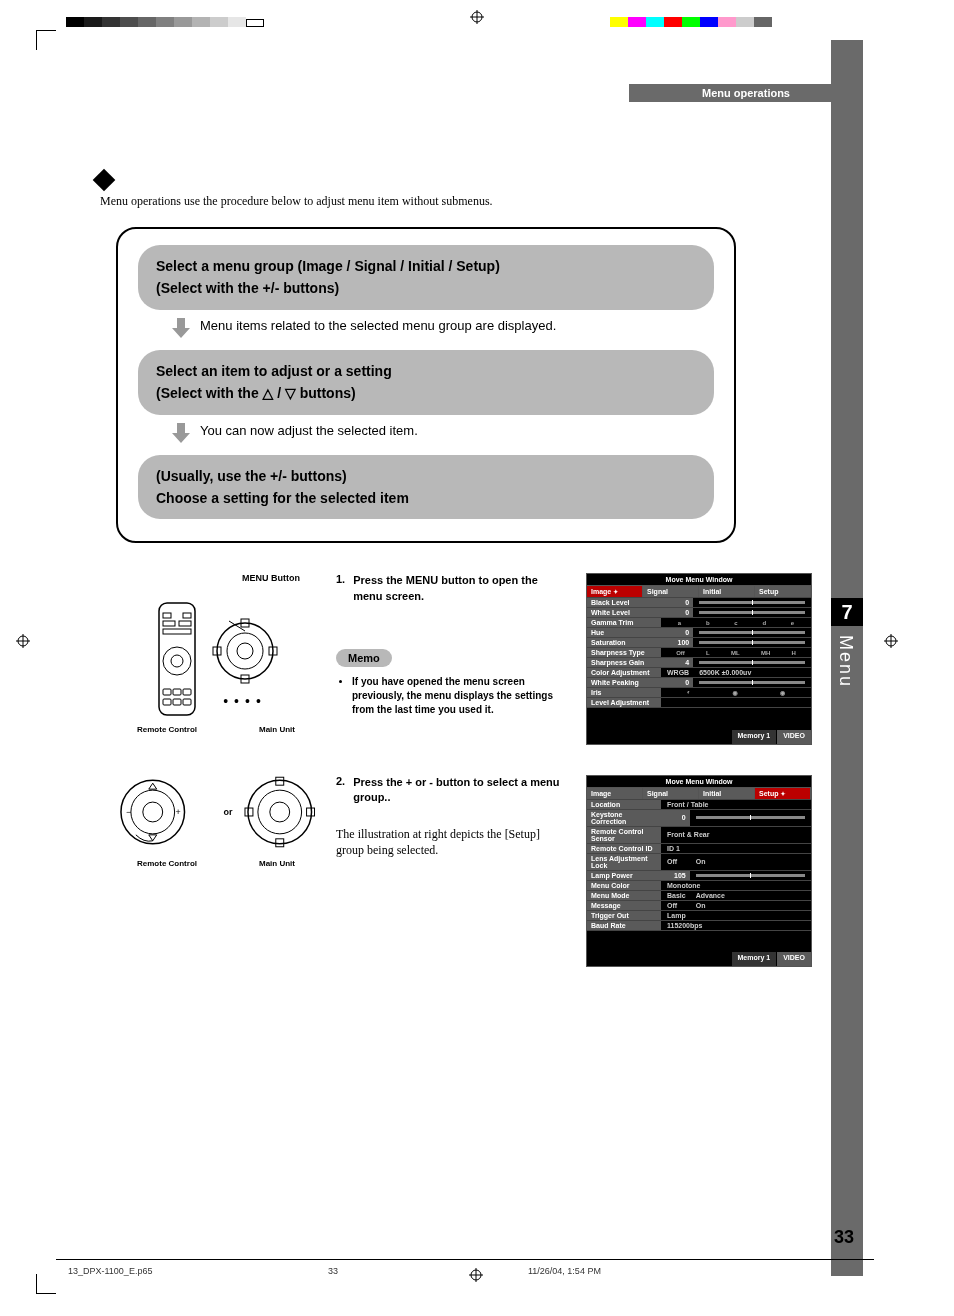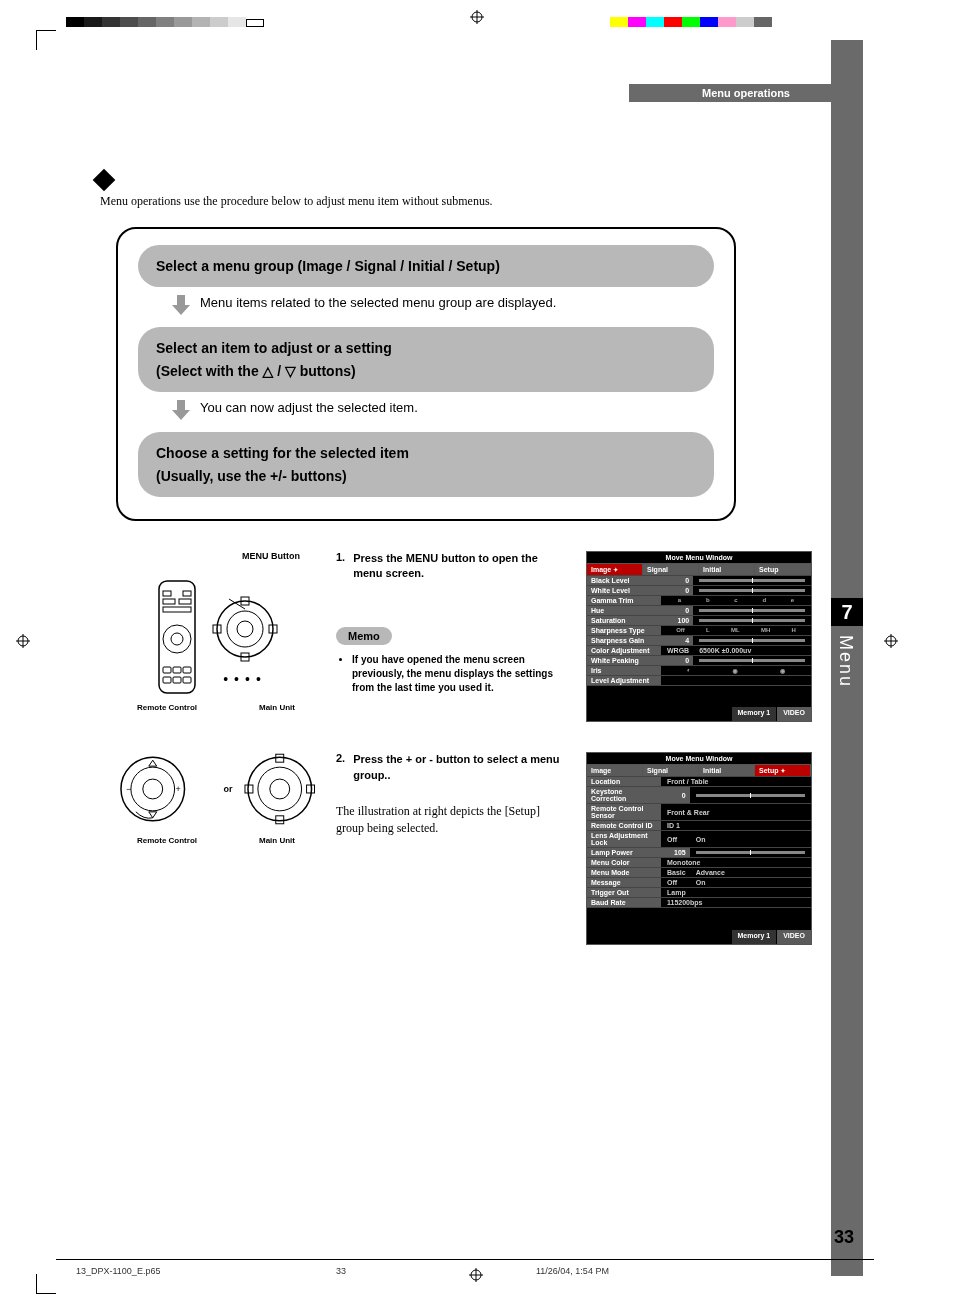--- a/index.html
+++ b/index.html
@@ -85,21 +85,21 @@
   .osd .foot { display: flex; height: 14px; }
   .osd .foot .gap { flex: 1; background: #000; }
   .osd .foot .cell { padding: 2px 6px; background: #5a5a5a; border-left: 1px solid #000; font-weight: bold; font-size: 7px; }
   .osd .foot .cell.hl { background: #333; }
   .osd .blank-row td { height: 22px; background: #000; }
   .osd td.btn { color: #ccc; font-weight: bold; }
   
   
   .page-num { position: absolute; bottom: 68px; right: 100px; font-size: 18px; font-weight: bold; }
   .footer-line { position: absolute; bottom: 56px; left: 56px; right: 80px; border-top: 1px solid #000; }
-  .footer-meta { position: absolute; bottom: 40px; left: 76px; right: 90px; display: flex; font-size: 9px; color: #333; }
+  .footer-meta { position: absolute; bottom: 40px; left: 68px; right: 90px; display: flex; font-size: 9px; color: #333; }
   .footer-meta .fn { width: 260px; }
   .footer-meta .pn { width: 200px; }
   .footer-meta .dt { flex: 1; text-align: left; }
   
   .reg-mid-l { position: absolute; left: 16px; top: 634px; }
   .reg-mid-r { position: absolute; right: 56px; top: 634px; }
   .reg-bot { position: absolute; left: 469px; bottom: 34px; }
 </style>
 </head>
 <body>
@@ -147,20 +147,21 @@
 <div class="content">
 
   <div class="title-row">
     <div class="diamond"></div>
   </div>
   <p class="intro">Menu operations use the procedure below to adjust menu item without submenus.</p>
 
   <div class="steps-panel">
     <div class="step-box">
       <div class="line">Select a menu group (Image / Signal / Initial / Setup)</div>
+      <div class="line">(Select with the +/- buttons)</div>
     </div>
     <div class="sub-row">
       <div class="arrow-down">
           <svg viewBox="0 0 22 24">
             <path d="M7 2 L15 2 L15 12 L20 12 L11 22 L2 12 L7 12 Z" fill="#999"></path>
           </svg>
         </div>
       <div class="txt">Menu items related to the selected menu group are displayed.</div>
     </div>
     <div class="step-box">
@@ -169,22 +170,22 @@
     </div>
     <div class="sub-row">
       <div class="arrow-down">
           <svg viewBox="0 0 22 24">
             <path d="M7 2 L15 2 L15 12 L20 12 L11 22 L2 12 L7 12 Z" fill="#999"></path>
           </svg>
         </div>
       <div class="txt">You can now adjust the selected item.</div>
     </div>
     <div class="step-box">
+      <div class="line">(Usually, use the +/- buttons)</div>
       <div class="line">Choose a setting for the selected item</div>
-      <div class="line">(Usually, use the +/- buttons)</div>
     </div>
   </div>
 
   <div class="lower">
     <div class="col-left">
       <div class="device-fig">
         <div class="dev-title" style="text-align:right;margin-right:16px">MENU Button</div>
         <div class="device-row">
           <svg class="remote-svg" viewBox="0 0 48 120">
             <rect x="6" y="4" width="36" height="112" rx="8" fill="#fff" stroke="#000" stroke-width="1.5"></rect>

